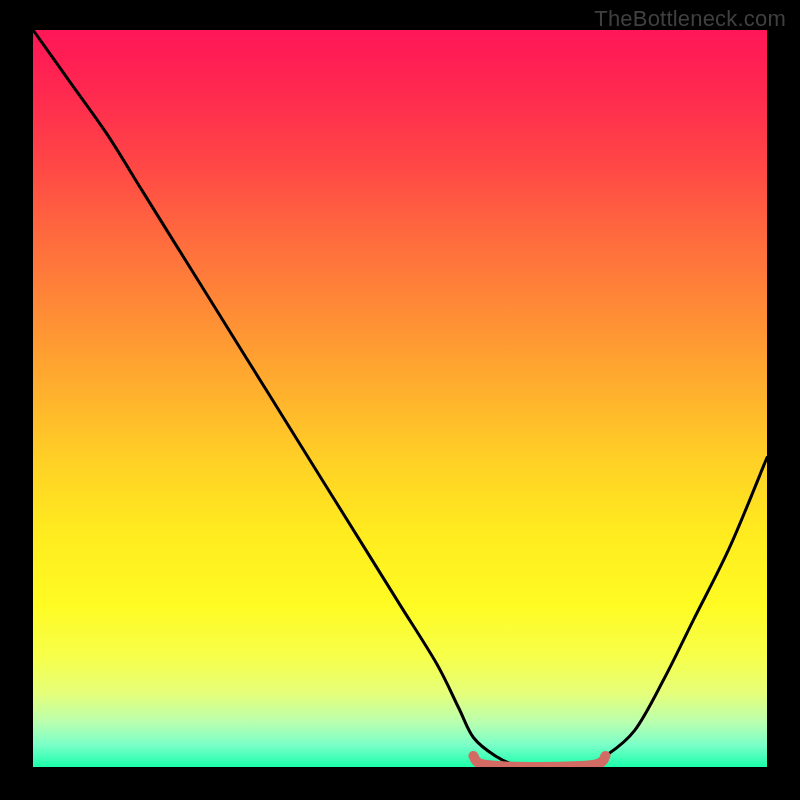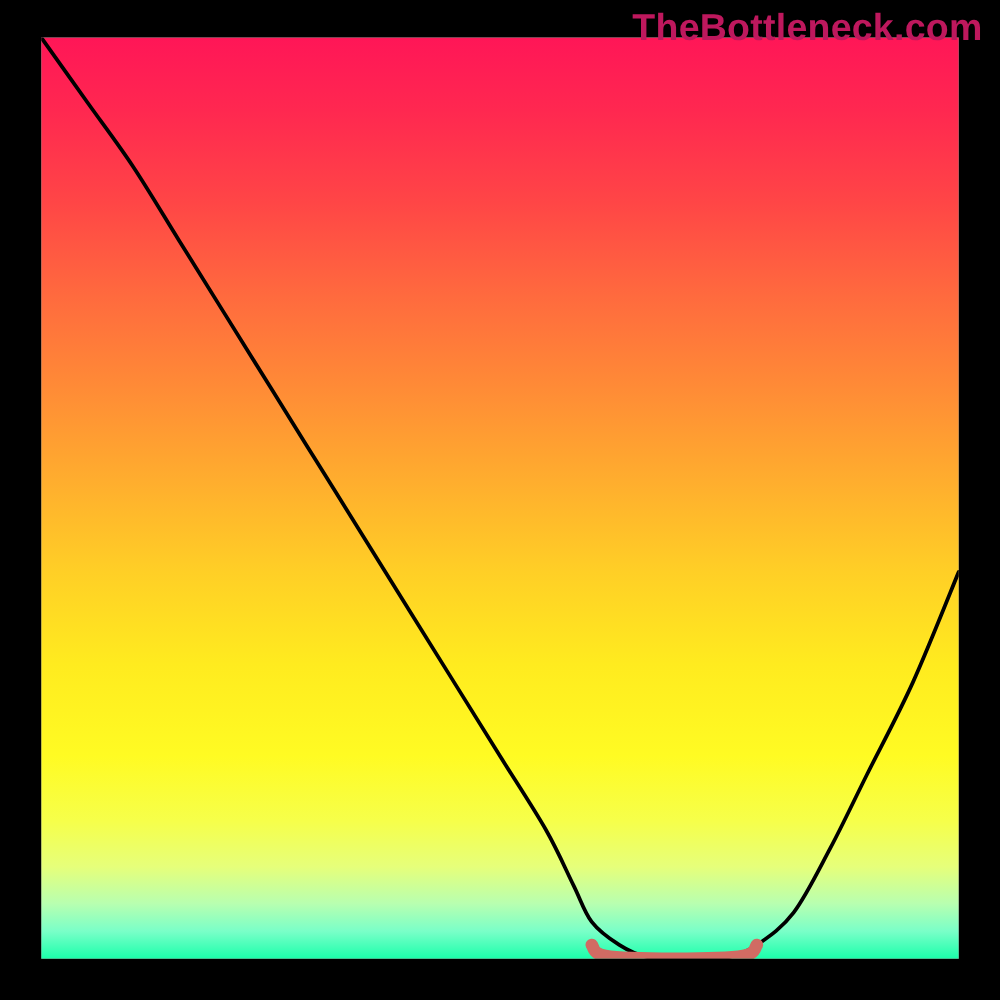--- a/index.html
+++ b/index.html
@@ -8,23 +8,23 @@
     width: 800px;
     height: 800px;
     background: #ffffff;
     font-family: Arial, Helvetica, sans-serif;
     overflow: hidden;
   }
   .watermark {
     position: absolute;
     top: 6px;
     right: 14px;
-    color: #be185d;
-    font-size: 30px;
-    font-weight: 700;
+    color: #404040;
+    font-size: 22px;
+    font-weight: 400;
     letter-spacing: 0.2px;
     z-index: 10;
   }
   .plot {
     position: absolute;
     left: 0;
     top: 0;
     width: 800px;
     height: 800px;
   }

